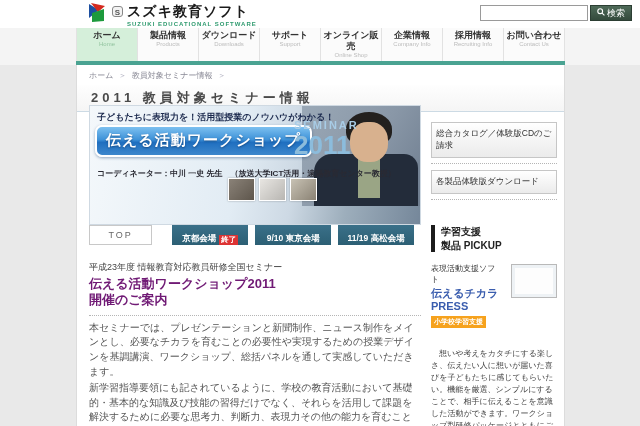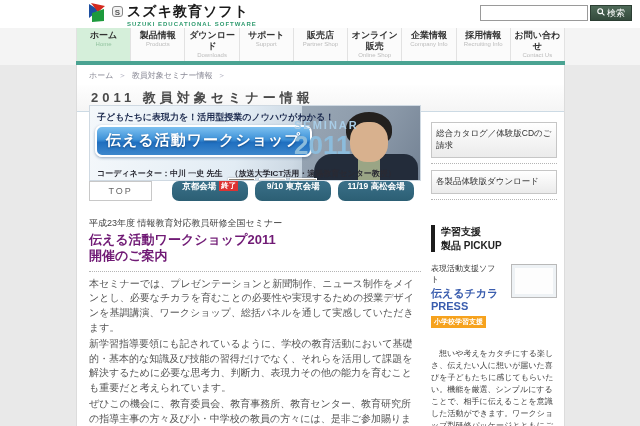--- a/index.html
+++ b/index.html
@@ -43,21 +43,21 @@
           border-left:1px solid #dcdcdc; border-right:1px solid #dcdcdc; position:relative; }
   .breadcrumb { padding:5px 0 0 12px; font-size:8px; color:#8a8a96; }
   .breadcrumb .bc-link { color:#8a8a96; cursor:pointer; text-decoration:none; }
   .bc-sep { margin:0 3px; color:#aab; }
   .page-title {
     margin-top:4px; padding:4px 0 4px 14px; font-size:13px; font-weight:bold; color:#4a4a4a;
     letter-spacing:4px; background:linear-gradient(#fefefe,#f5f5f5); border-bottom:1px solid #ccdae4;
   }
   .main-col { position:absolute; left:12px; top:40px; width:332px; }
   
-  .hero { position:relative; width:332px; height:76px; overflow:hidden;
+  .hero { position:relative; width:332px; height:120px; overflow:hidden;
           background:linear-gradient(100deg,#f4f8fb 0%,#e2ecf4 45%,#cdd9e4 62%,#9daebc 78%,#75879a 100%);
           border:1px solid #cfd9e2; }
   .hero-photo { position:absolute; right:0; top:0; width:118px; height:100px;
           background:linear-gradient(120deg,#9aa8b6 0%,#8997a7 55%,#6e7d8f 100%); }
   .hero-hair { position:absolute; right:28px; top:6px; width:46px; height:34px; border-radius:50% 50% 40% 40%; background:#23201e; }
   .hero-face { position:absolute; right:32px; top:16px; width:38px; height:40px; border-radius:45%; background:#d8b18e; }
   .hero-body { position:absolute; right:2px; top:48px; width:104px; height:52px; border-radius:18px 14px 0 0; background:#232c3a; }
   .hero-shirt { position:absolute; right:40px; top:52px; width:22px; height:40px; background:#9aa585; }
   .hero-tagline { position:absolute; left:7px; top:5px; font-size:9px; font-weight:bold; color:#1c2a4e; }
   .hero-badge {
@@ -74,22 +74,22 @@
   .hero-thumb { width:27px; height:23px; border:1px solid #fff; box-shadow:0 0 2px rgba(0,0,0,.3); }
   .ht1 { background:linear-gradient(135deg,#8a8278,#5e564c); }
   .ht2 { background:linear-gradient(135deg,#e8e6e2,#b8b6b2); }
   .ht3 { background:linear-gradient(135deg,#c8c2b4,#8a8274); }
   
   .tabs { display:flex; margin-top:0; height:20px; align-items:stretch; }
   .tab-top { width:70px; background:#fff; border:1px solid #c8c8c8; color:#666; font-size:9px;
              letter-spacing:2px; display:flex; align-items:center; justify-content:center;
              margin-right:20px; cursor:pointer; }
   .tab { width:84px; margin-right:7px; background:linear-gradient(#3a7089,#2c5f74);
-         color:#fff; font-size:8.5px; font-weight:bold; display:flex; align-items:flex-start;
-         justify-content:center; gap:3px; cursor:pointer;border-radius:7px; }
+         color:#fff; font-size:8.5px; font-weight:bold; display:flex; align-items:flex-end;
+         justify-content:center; gap:3px; cursor:pointer; }
   .tab-badge { background:#dd3333; color:#fff; font-size:7.5px; padding:0 2px; font-weight:bold; }
   
   .art-sub { margin-top:16px; font-size:9px; color:#444; }
   .art-title { margin-top:2px; font-size:13px; font-weight:bold; color:#701a75; line-height:1.25; }
   .dotted { border-bottom:1px dotted #b5b5b5; margin:6px 0 5px; }
   .para { font-size:10px; color:#555; line-height:1.48; margin-bottom:1px; }
   
   .sidebar { position:absolute; left:354px; top:57px; width:126px; }
   .side-btn { display:block; width:100%; text-align:left; border:1px solid #c6c6c6;
               background:linear-gradient(#ffffff,#ebebeb); font-size:8.5px; color:#333;
@@ -151,24 +151,20 @@
     </div>
     <div class="nav-item">
       <span class="nav-label">ダウンロード</span>
       <span class="nav-sub">Downloads</span>
     </div>
     <div class="nav-item">
       <span class="nav-label">サポート</span>
       <span class="nav-sub">Support</span>
     </div>
     <div class="nav-item">
-      <span class="nav-label">販売店</span>
-      <span class="nav-sub">Partner Shop</span>
-    </div>
-    <div class="nav-item">
       <span class="nav-label">オンライン販売</span>
       <span class="nav-sub">Online Shop</span>
     </div>
     <div class="nav-item">
       <span class="nav-label">企業情報</span>
       <span class="nav-sub">Company Info</span>
     </div>
     <div class="nav-item">
       <span class="nav-label">採用情報</span>
       <span class="nav-sub">Recruiting Info</span>

